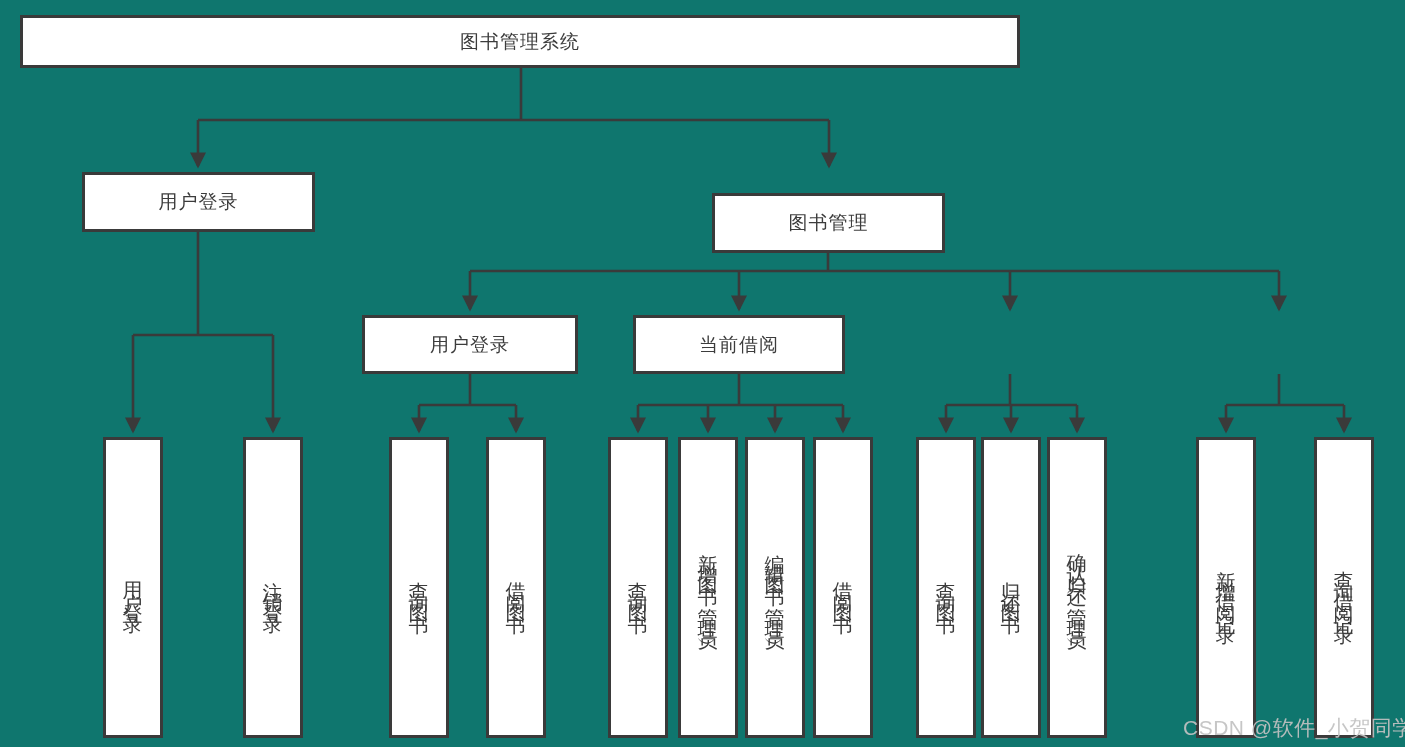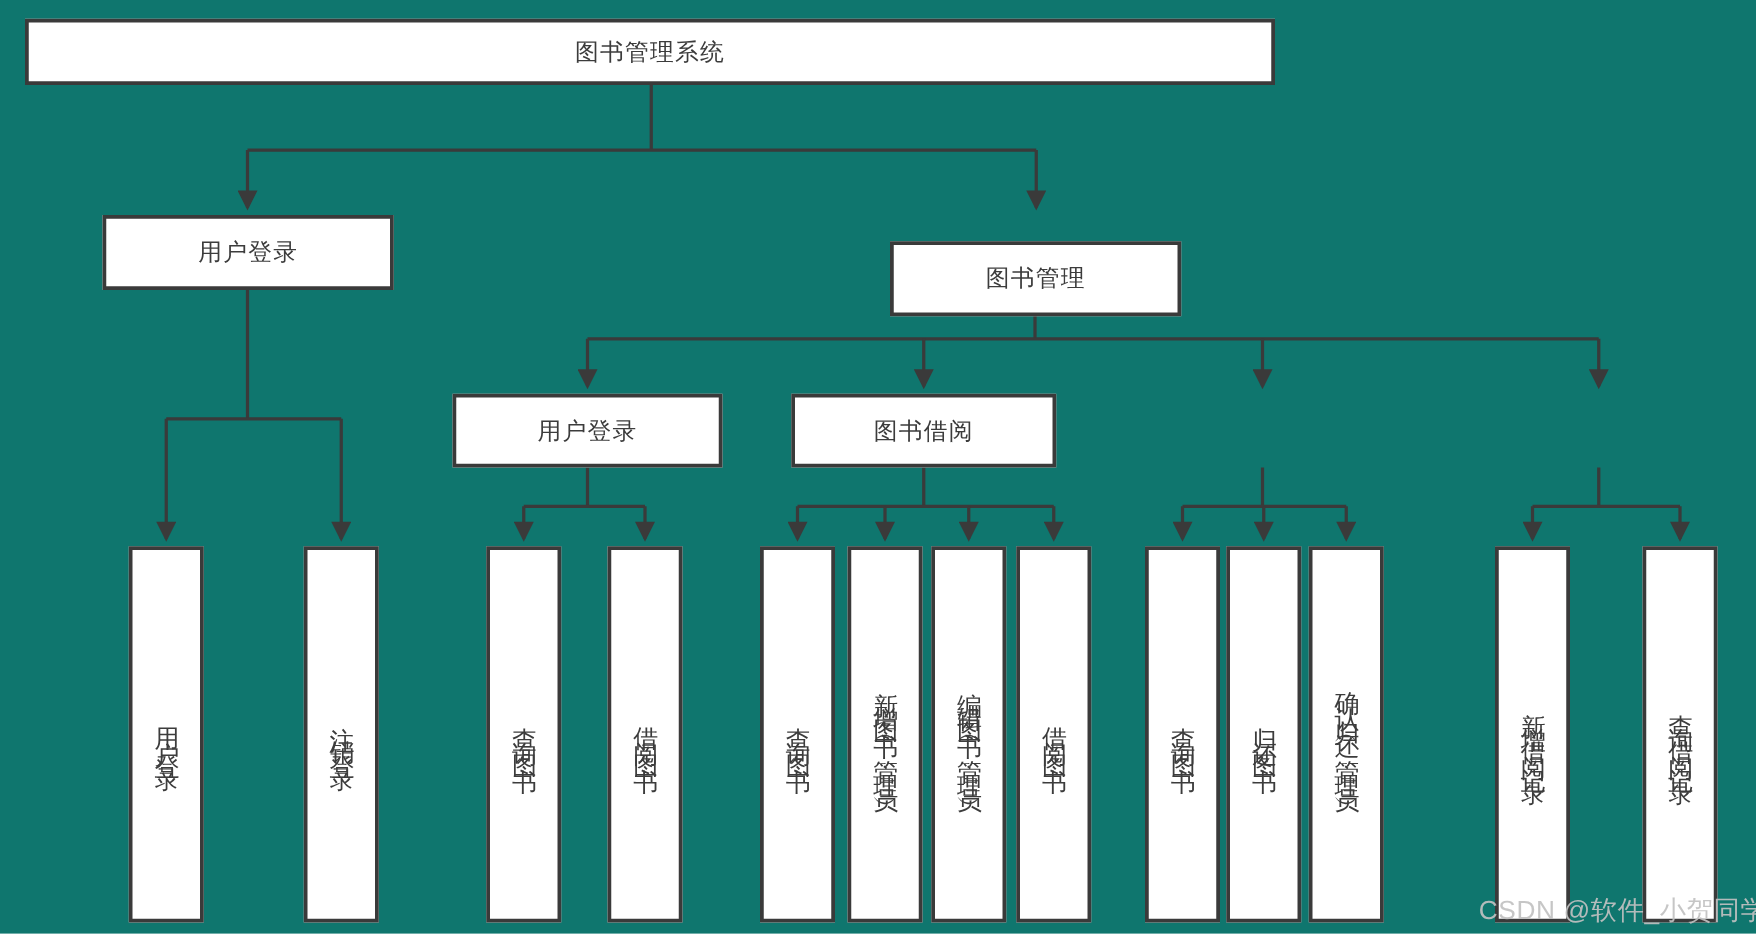--- a/index.html
+++ b/index.html
@@ -121,21 +121,21 @@
     <span>用户登录</span>
   </div>
   <div class="node h" style="left:712px; top:172px; width:233px; height:60px;margin-top:21px;">
     <span>图书管理</span>
   </div>
 
   <div class="node h" style="left:362px; top:315px; width:216px; height:59px;">
     <span>用户登录</span>
   </div>
   <div class="node h" style="left:633px; top:315px; width:212px; height:59px;">
-    <span>图书借阅</span>
+    <span>当前借阅</span>
   </div>
 
   <div class="node v" style="left:103px; top:437px; width:60px; height:301px;">
     <span class="vtext">用户登录</span>
   </div>
   <div class="node v" style="left:243px; top:437px; width:60px; height:301px;">
     <span class="vtext">注销登录</span>
   </div>
 
   <div class="node v" style="left:389px; top:437px; width:60px; height:301px;">

